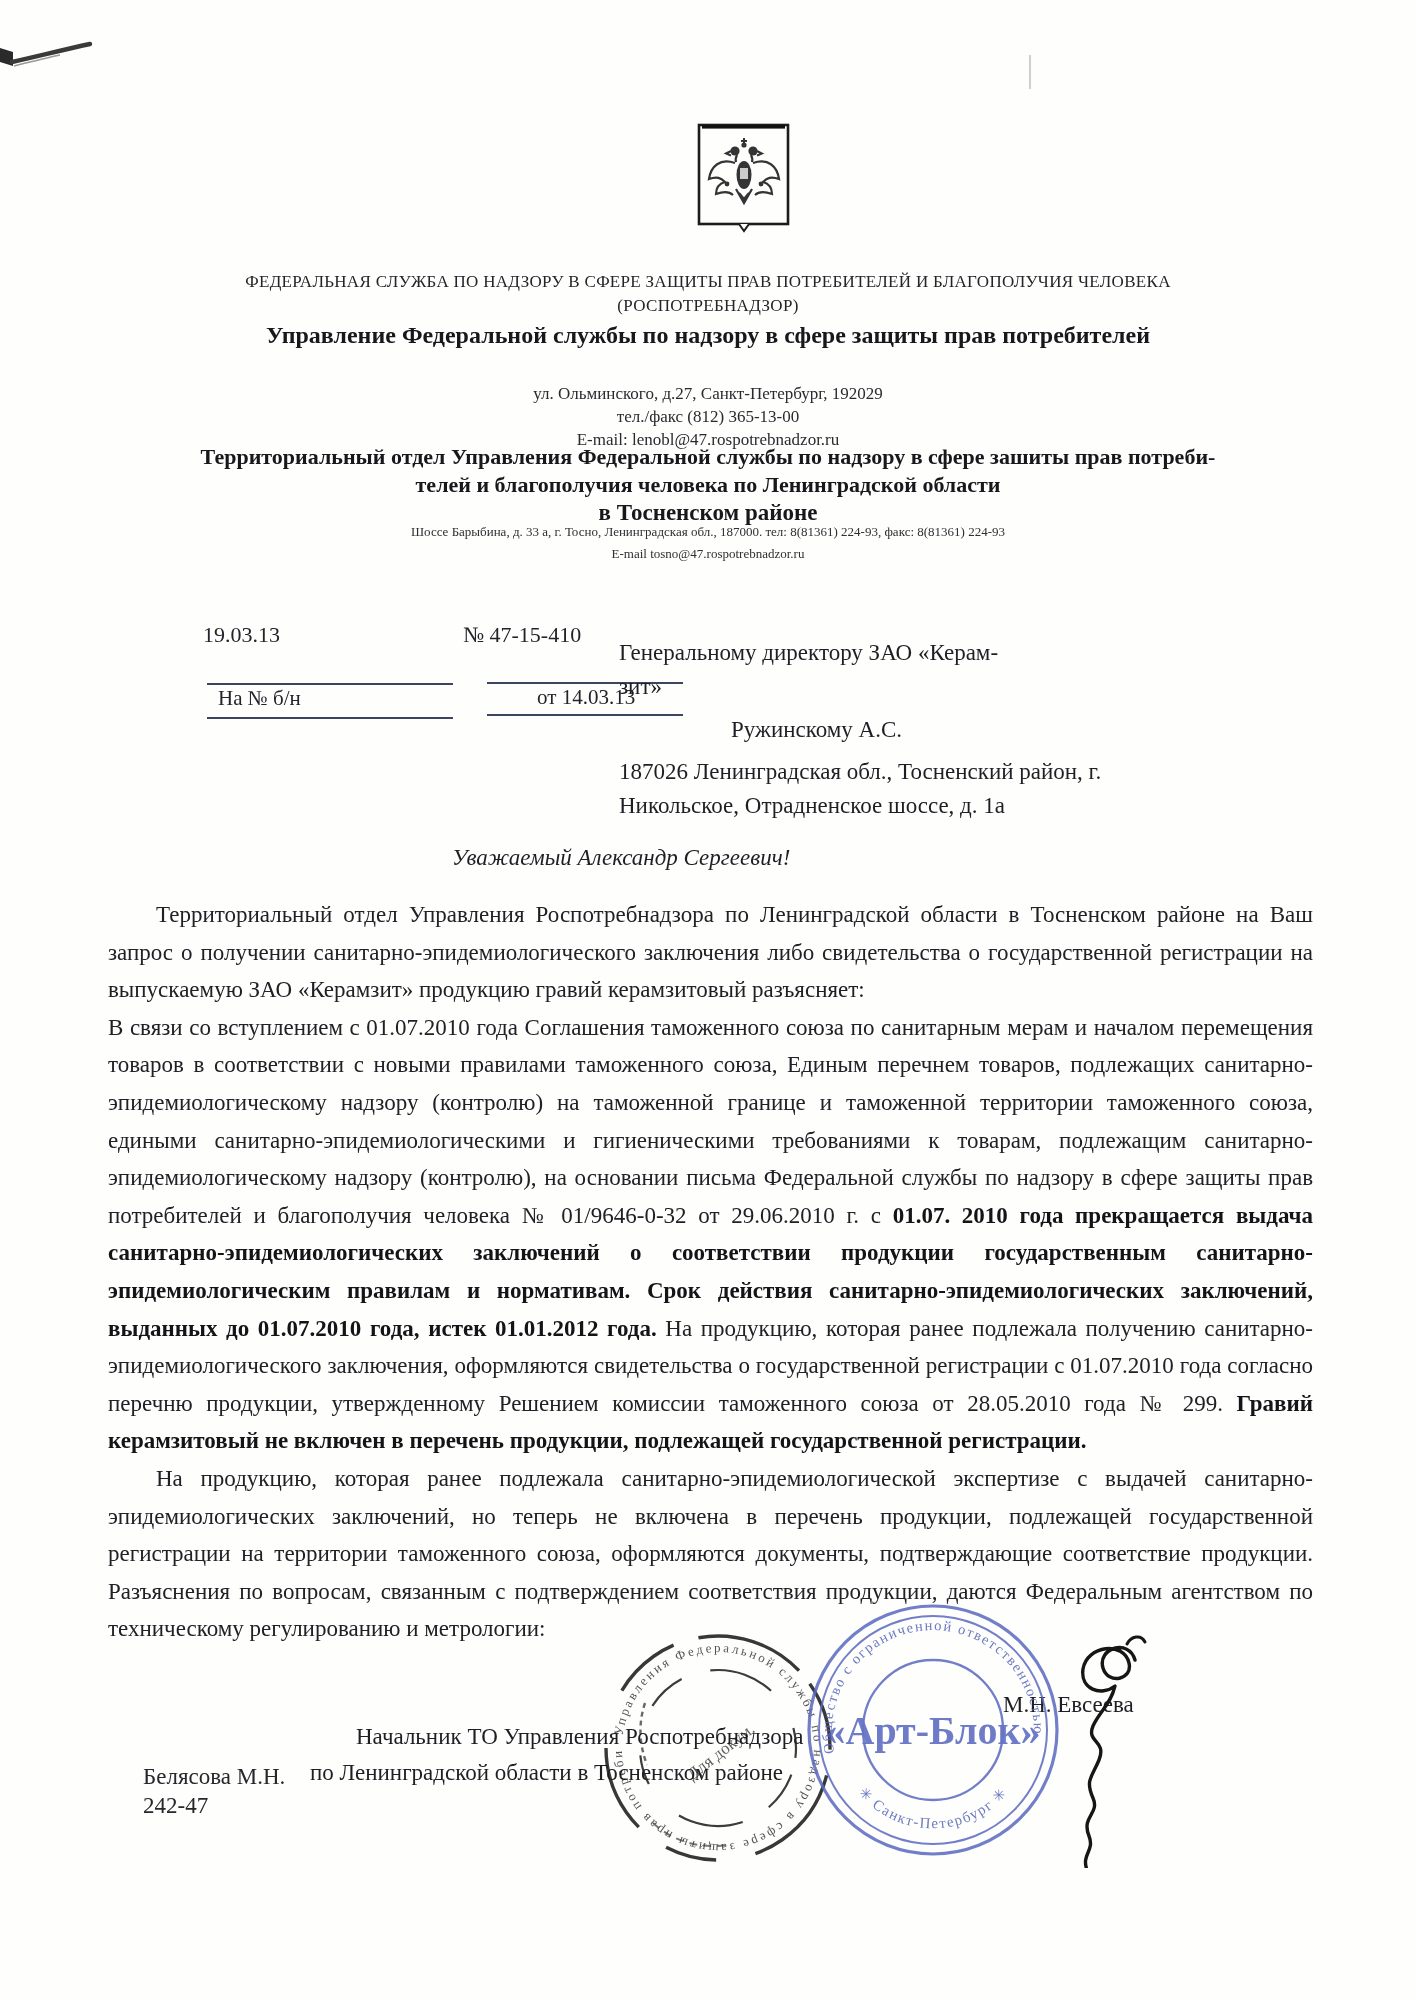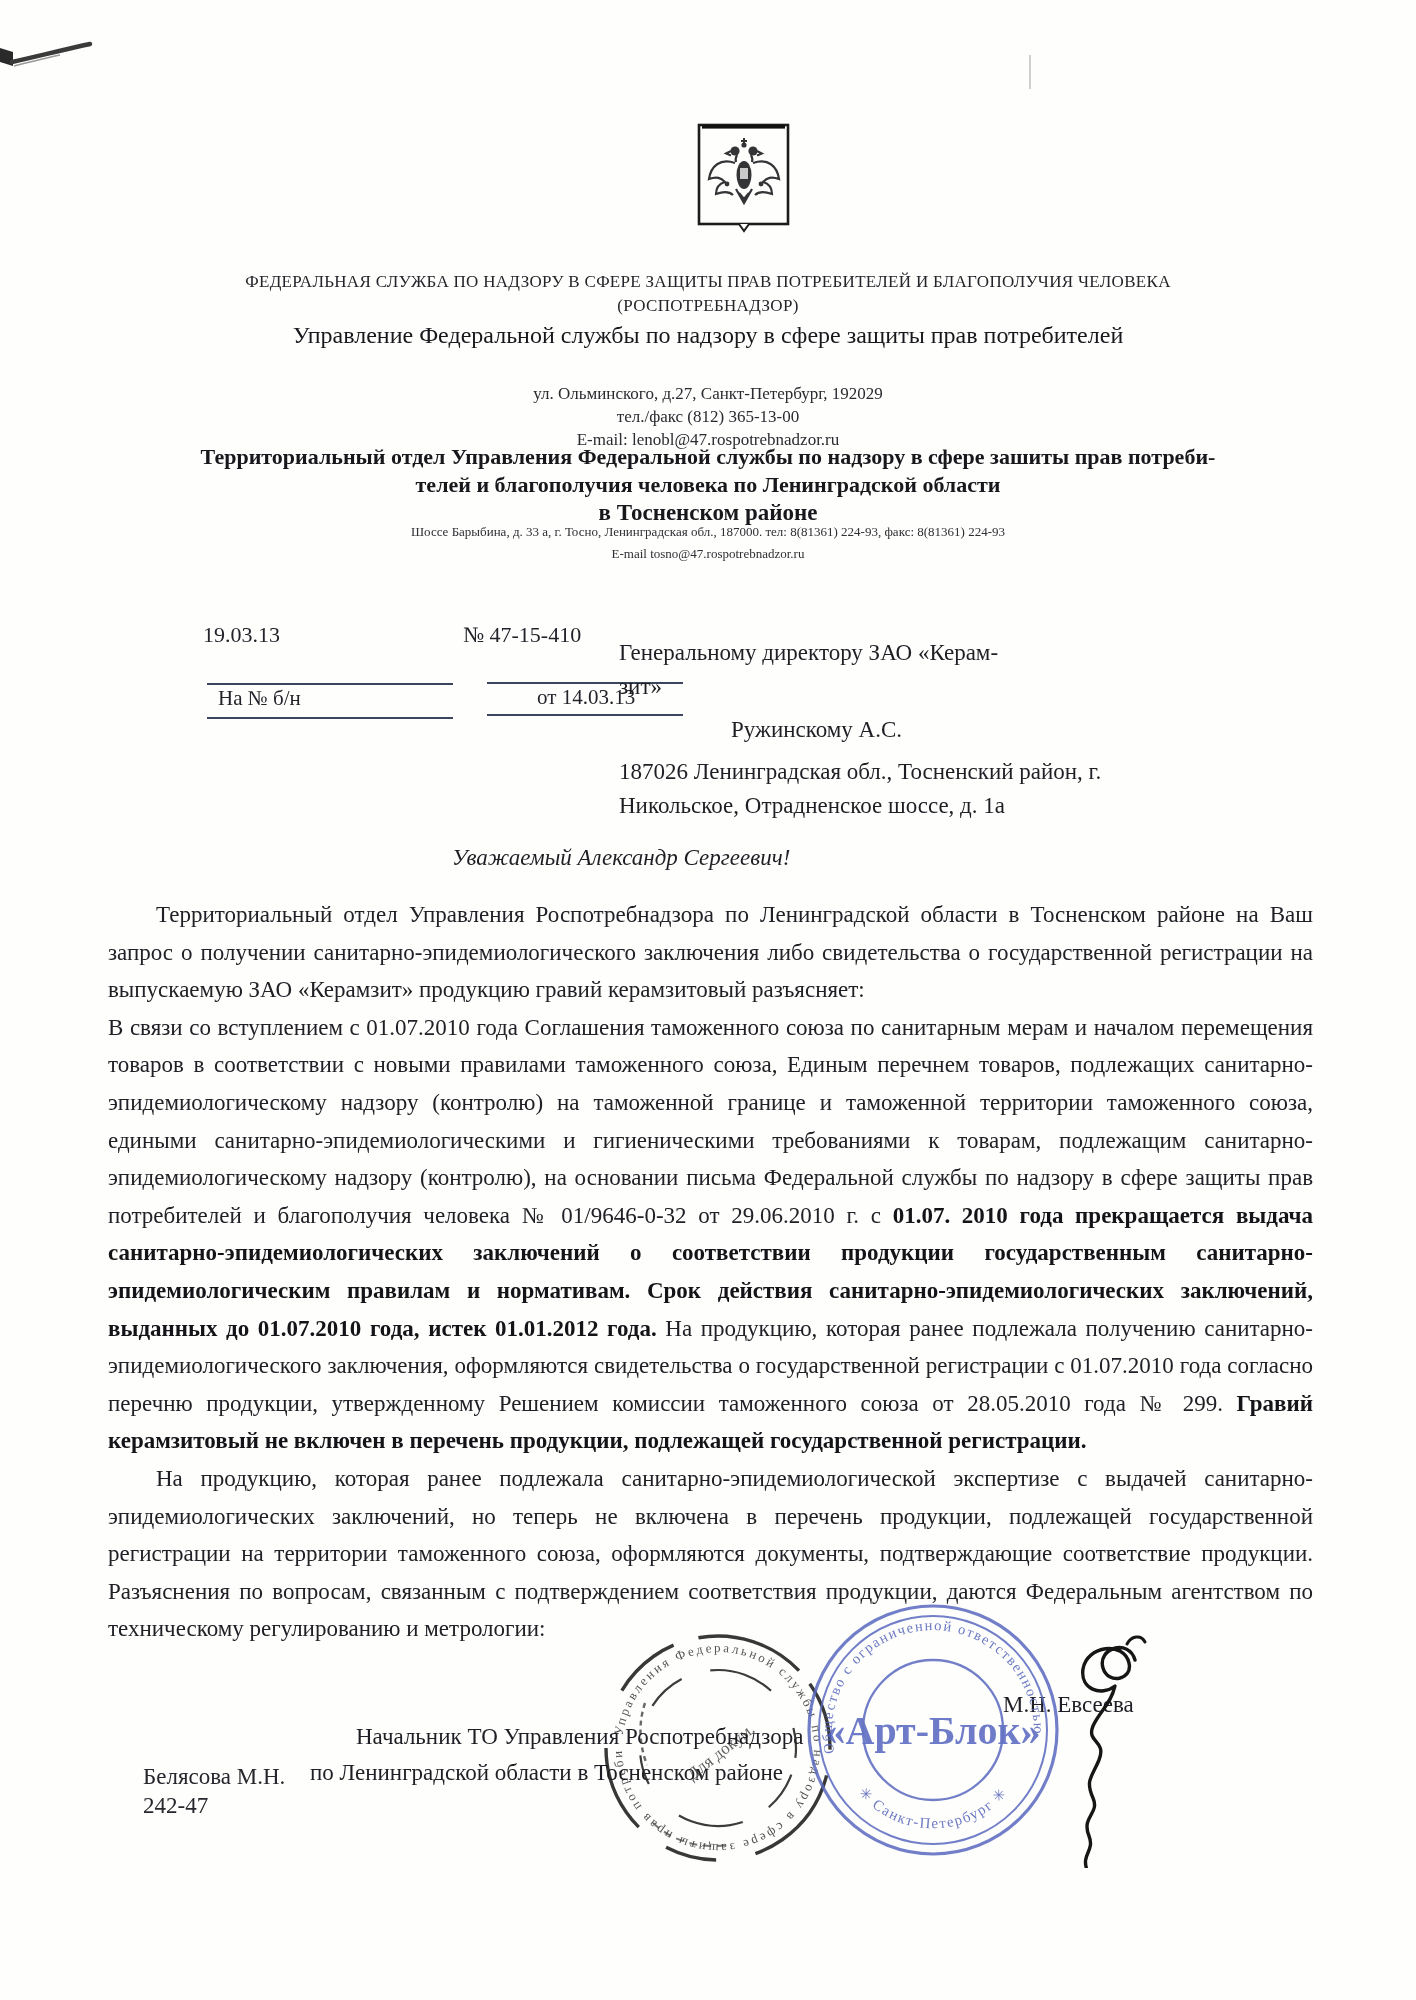--- a/index.html
+++ b/index.html
@@ -6,21 +6,21 @@
   .page{
     position:relative;width:1416px;height:2000px;margin:0 auto;
     background:#fefefd;overflow:hidden;
     font-family:"Liberation Serif","DejaVu Serif",serif;
     color:#1f1f23;
   }
   .abs{position:absolute;}
   
   .lh{left:0;width:100%;text-align:center;}
   .lh-agency{top:270px;font-size:17px;letter-spacing:.3px;line-height:24px;color:#24242a;}
-  .lh-dept{top:320px;font-size:24px;font-weight:normal;line-height:31px;color:#17171c;}
+  .lh-dept{top:320px;font-size:24px;font-weight:bold;line-height:31px;color:#17171c;}
   .lh-addr{top:382px;font-size:17px;line-height:23px;color:#2a2a30;}
   .lh-terr{top:443px;font-size:22px;font-weight:bold;line-height:28px;color:#17171c;}
   .lh-terr .big{font-size:23px;}
   .lh-terr-addr{top:521px;font-size:13px;line-height:22px;color:#2e2e34;}
   
   .ref{font-size:22px;color:#23232b;}
   .rule{height:0;border-top:2.5px solid #3c455e;}
   
   .recipient{left:619px;top:636px;width:490px;font-size:23px;line-height:34px;color:#1e1e24;}
   .recipient .name{margin-left:112px;margin-top:9px;}

